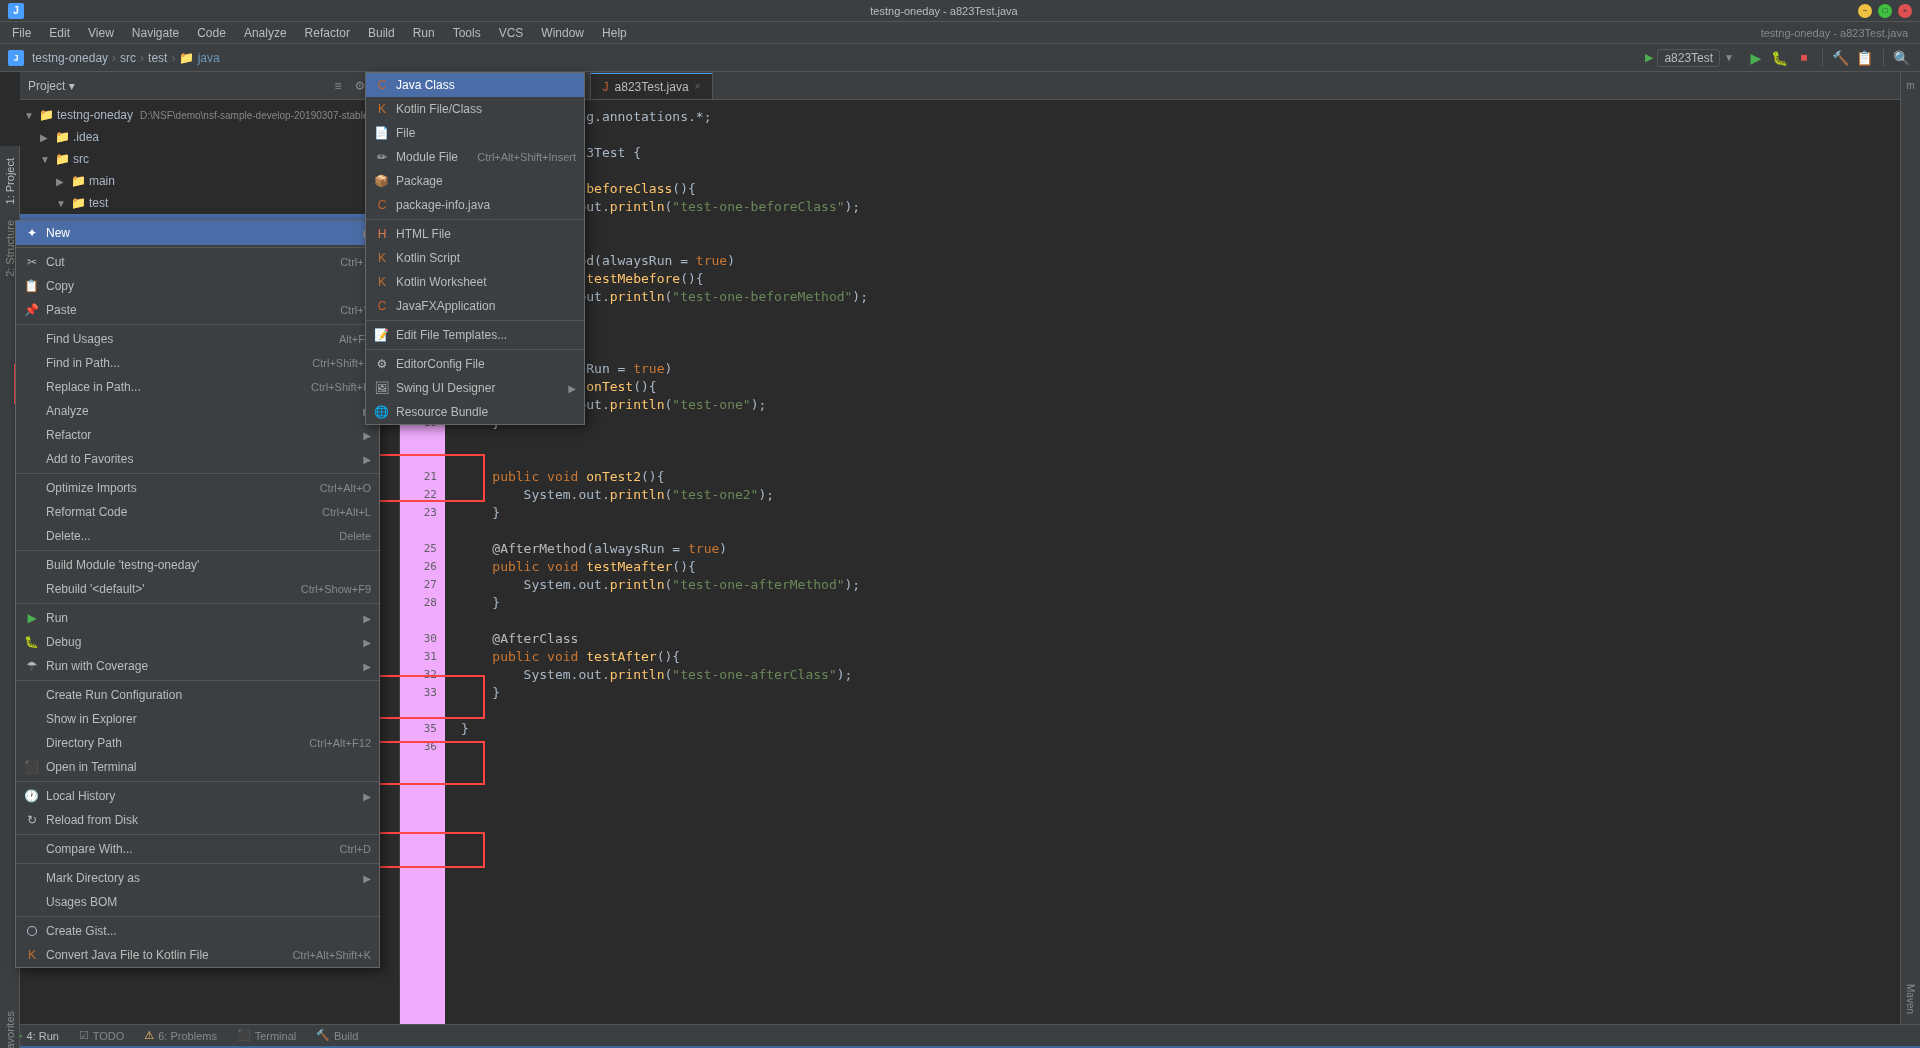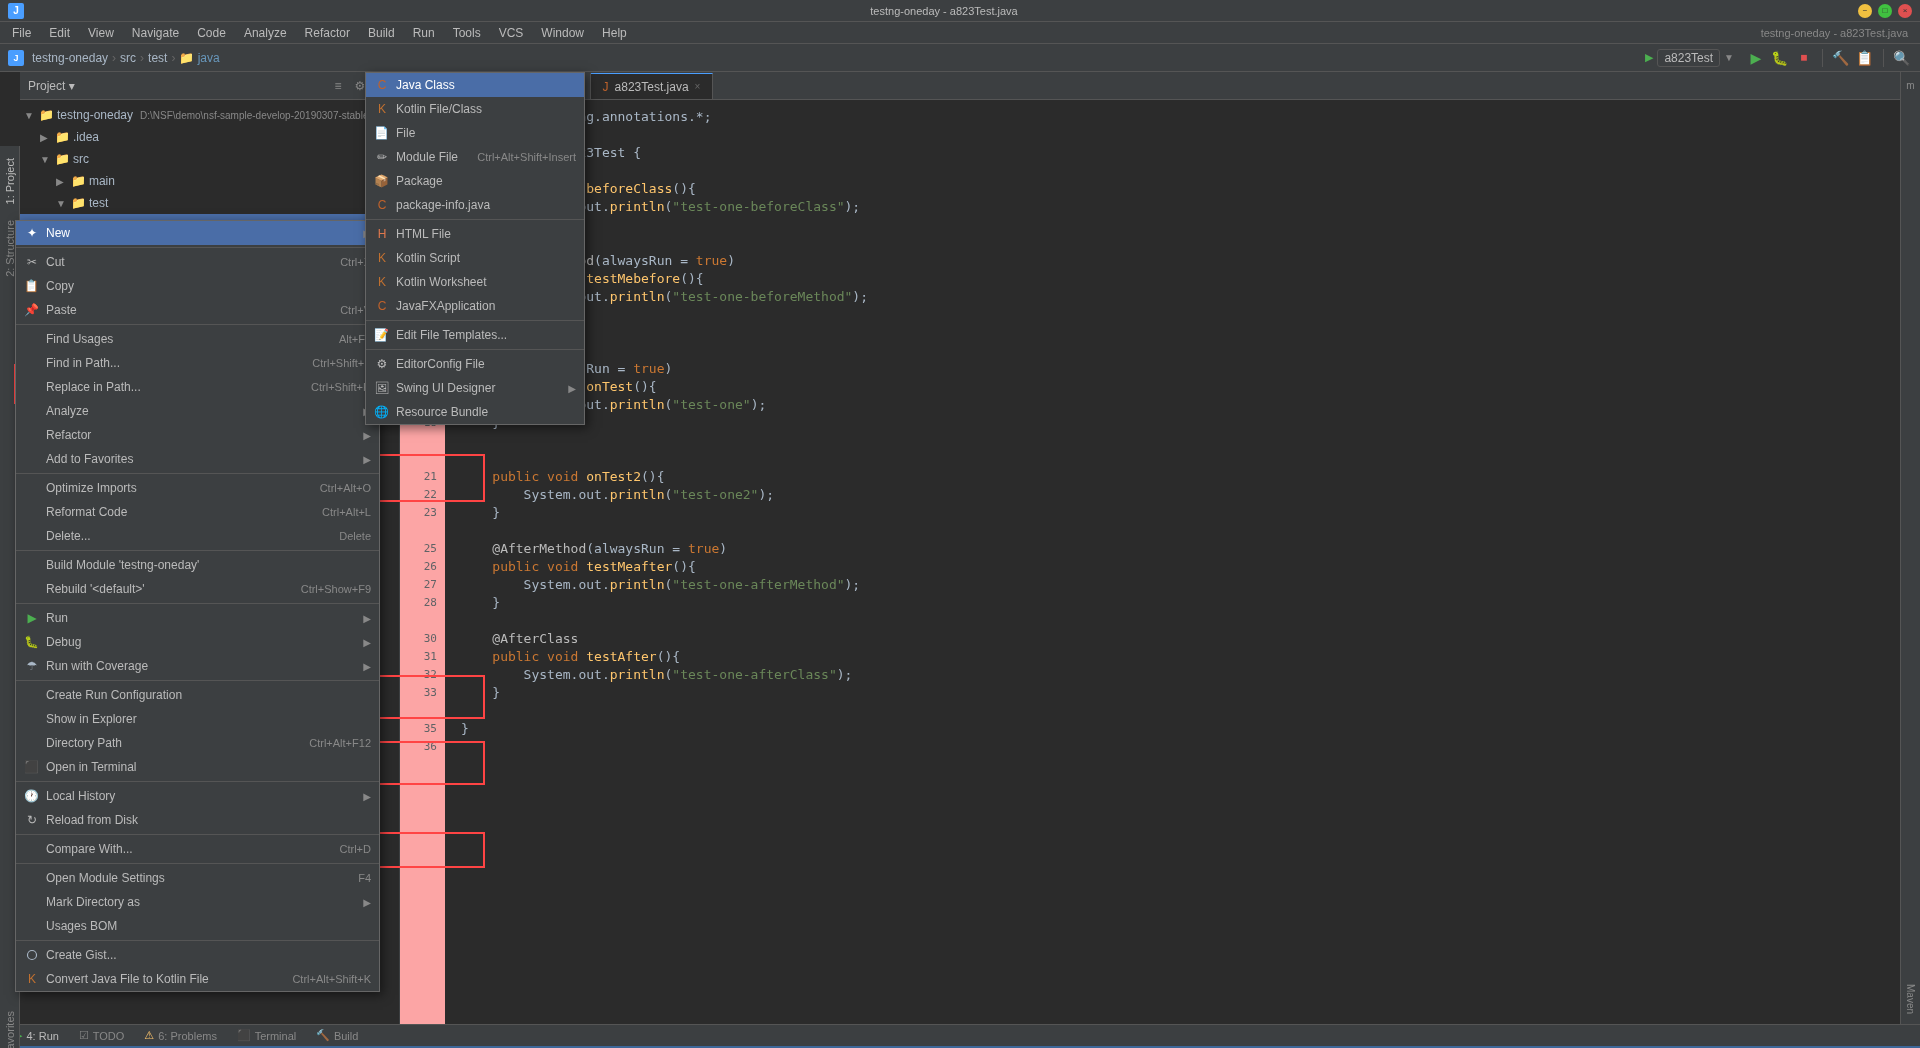--- a/index.html
+++ b/index.html
@@ -239,21 +239,21 @@
     }
 
     
     .code-editor {
       flex: 1;
       display: flex;
       overflow: hidden;
     }
     .line-numbers {
       width: 45px;
-      background: #fca5a5;
+      background: #f0abfc;
       padding: 8px 0;
       text-align: right;
       font-size: 11px;
       color: #606366;
       font-family: 'Consolas', monospace;
       line-height: 18px;
       padding-right: 8px;
       user-select: none;
     }
     .code-content {
@@ -697,27 +697,20 @@
     <div class="ctx-item">
       <div class="ctx-item-left">
         <div class="ctx-item-icon"></div>
         <span class="ctx-item-label">Compare With...</span>
       </div>
       <span class="ctx-item-shortcut">Ctrl+D</span>
     </div>
 
     <div class="ctx-separator"></div>
 
-    <div class="ctx-item">
-      <div class="ctx-item-left">
-        <div class="ctx-item-icon"></div>
-        <span class="ctx-item-label">Open Module Settings</span>
-      </div>
-      <span class="ctx-item-shortcut">F4</span>
-    </div>
 
     <div class="ctx-item">
       <div class="ctx-item-left">
         <div class="ctx-item-icon"></div>
         <span class="ctx-item-label">Mark Directory as</span>
       </div>
       <span class="ctx-submenu-arrow">▶</span>
     </div>
 
     <div class="ctx-item">

